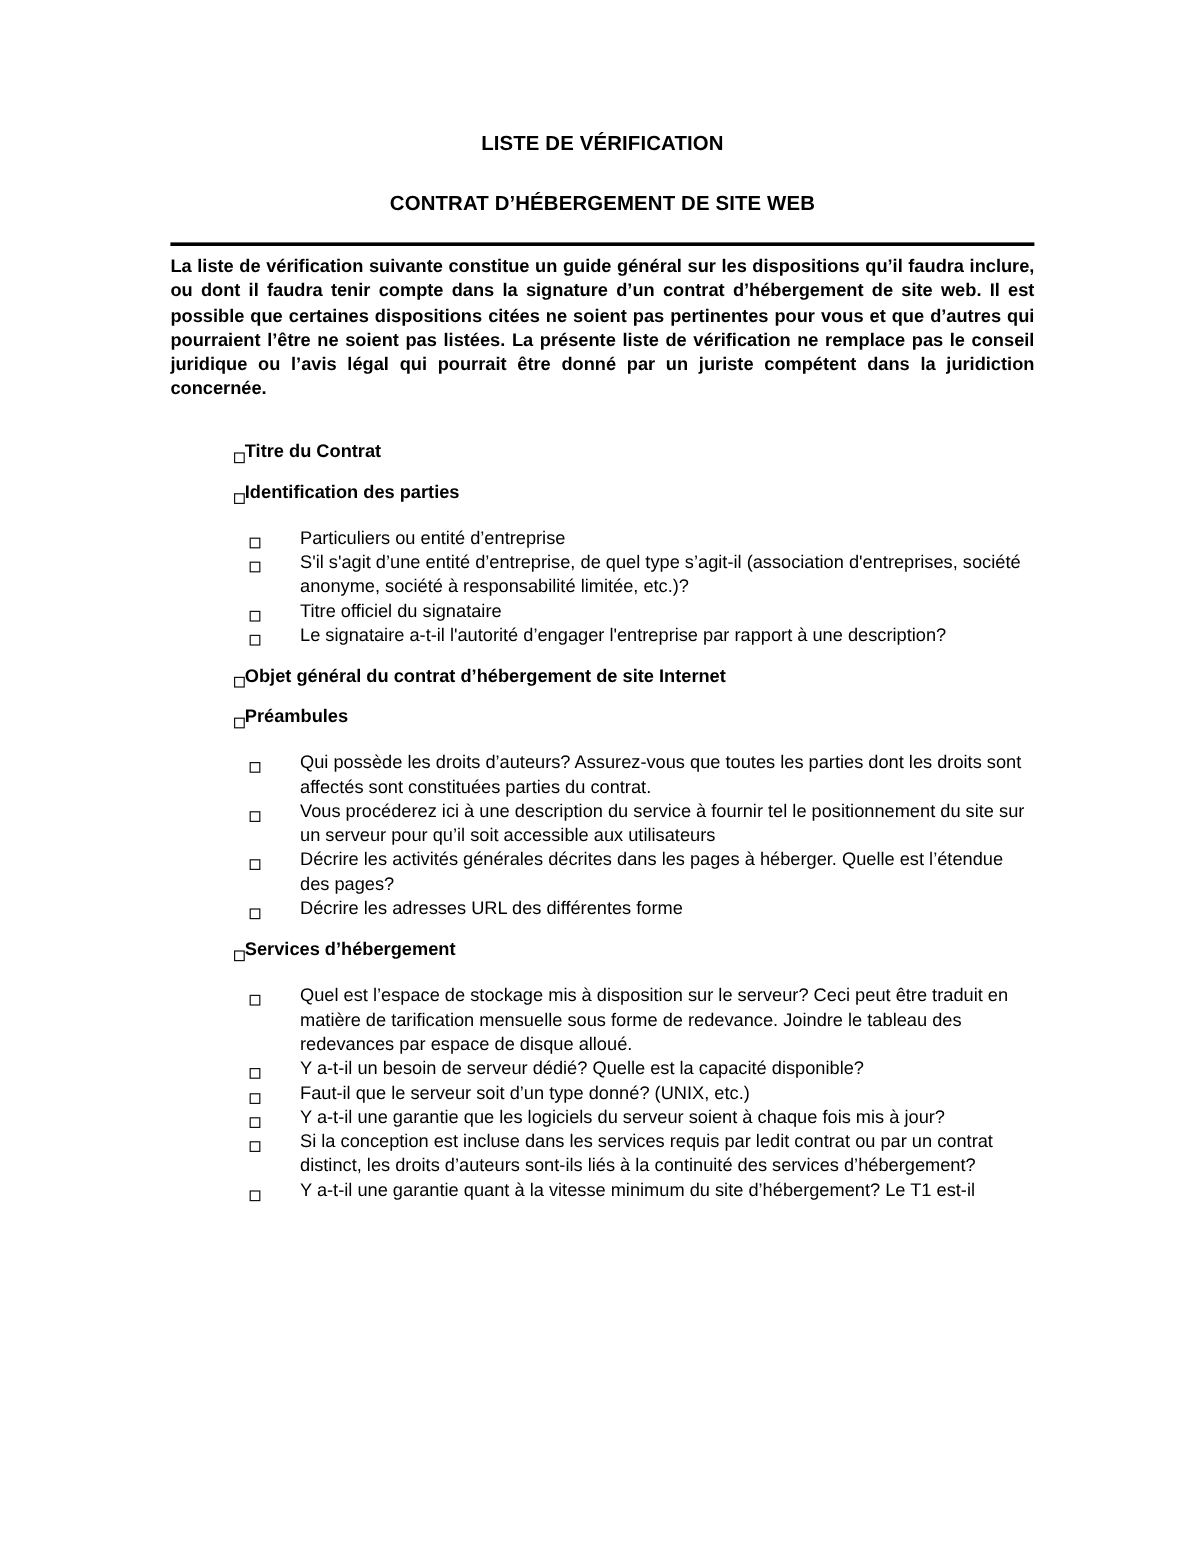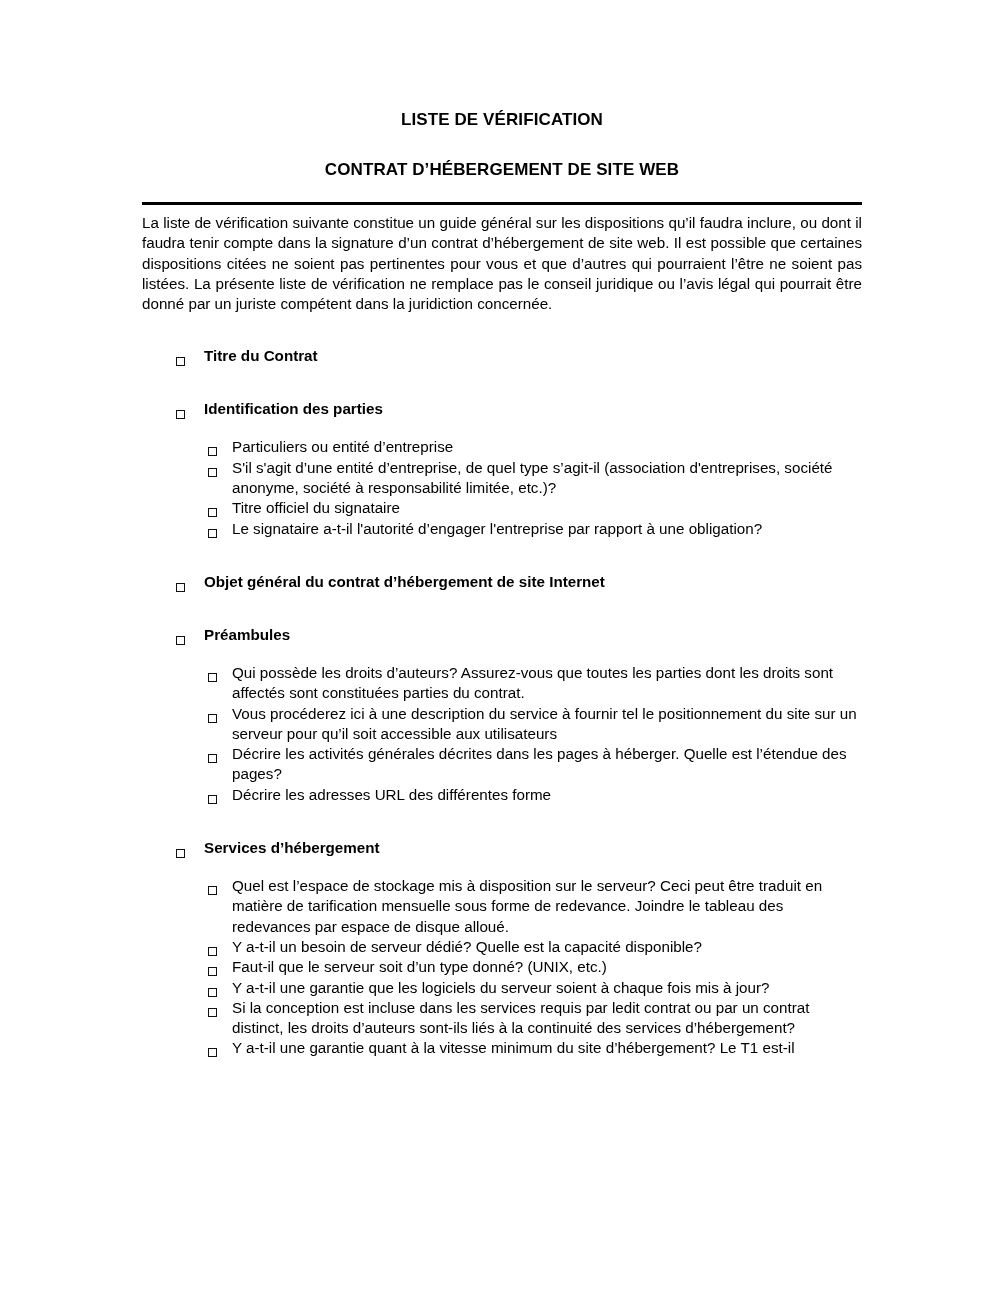--- a/index.html
+++ b/index.html
@@ -55,58 +55,61 @@
     width: 720px;
   }
 
   
   .intro {
     margin-top: 7px;
     font-size: 15.2px;
     line-height: 20.3px;
     text-align: justify;
     text-justify: inter-word;
+    font-weight: bold;
   }
 
   
   .checklist {
     margin-top: 32px;
   }
   .section {
     margin-bottom: 0;
   }
   .section + .section {
-    margin-top: 33px;
+    margin-top: 14px;
   }
 
   .sec-head {
     display: flex;
     align-items: flex-start;
     padding-left: 34px;
     min-height: 20px;
     line-height: 20px;
+    text-align: right;
   }
   .sec-head .box {
     flex: 0 0 auto;
     width: 28px;
   }
   .sec-head .label {
     font-size: 15.2px;
     font-weight: bold;
     line-height: 20px;
   }
 
   .sublist {
     margin-top: 18px;
     padding-left: 66px;
   }
   .subitem {
     display: flex;
     align-items: flex-start;
     line-height: 20.3px;
+    gap: 18px;
   }
   .subitem .box {
     flex: 0 0 auto;
     width: 24px;
   }
   .subitem .text {
     flex: 1 1 auto;
     font-size: 15.2px;
     line-height: 20.3px;
   }
@@ -160,21 +163,21 @@
             <div class="subitem">
               <span class="box"><span class="glyph"></span></span>
               <span class="text">S'il s'agit d’une entité d’entreprise, de quel type s’agit-il (association d'entreprises, société anonyme, société à responsabilité limitée, etc.)?</span>
             </div>
             <div class="subitem">
               <span class="box"><span class="glyph"></span></span>
               <span class="text">Titre officiel du signataire</span>
             </div>
             <div class="subitem">
               <span class="box"><span class="glyph"></span></span>
-              <span class="text">Le signataire a-t-il l'autorité d’engager l'entreprise par rapport à une obligation?</span>
+              <span class="text">Le signataire a-t-il l'autorité d’engager l'entreprise par rapport à une description?</span>
             </div>
           </div>
         </div>
         <div class="section">
           <div class="sec-head">
             <span class="box"><span class="glyph"></span></span>
             <span class="label">Objet général du contrat d’hébergement de site Internet</span>
           </div>
         </div>
         <div class="section">

